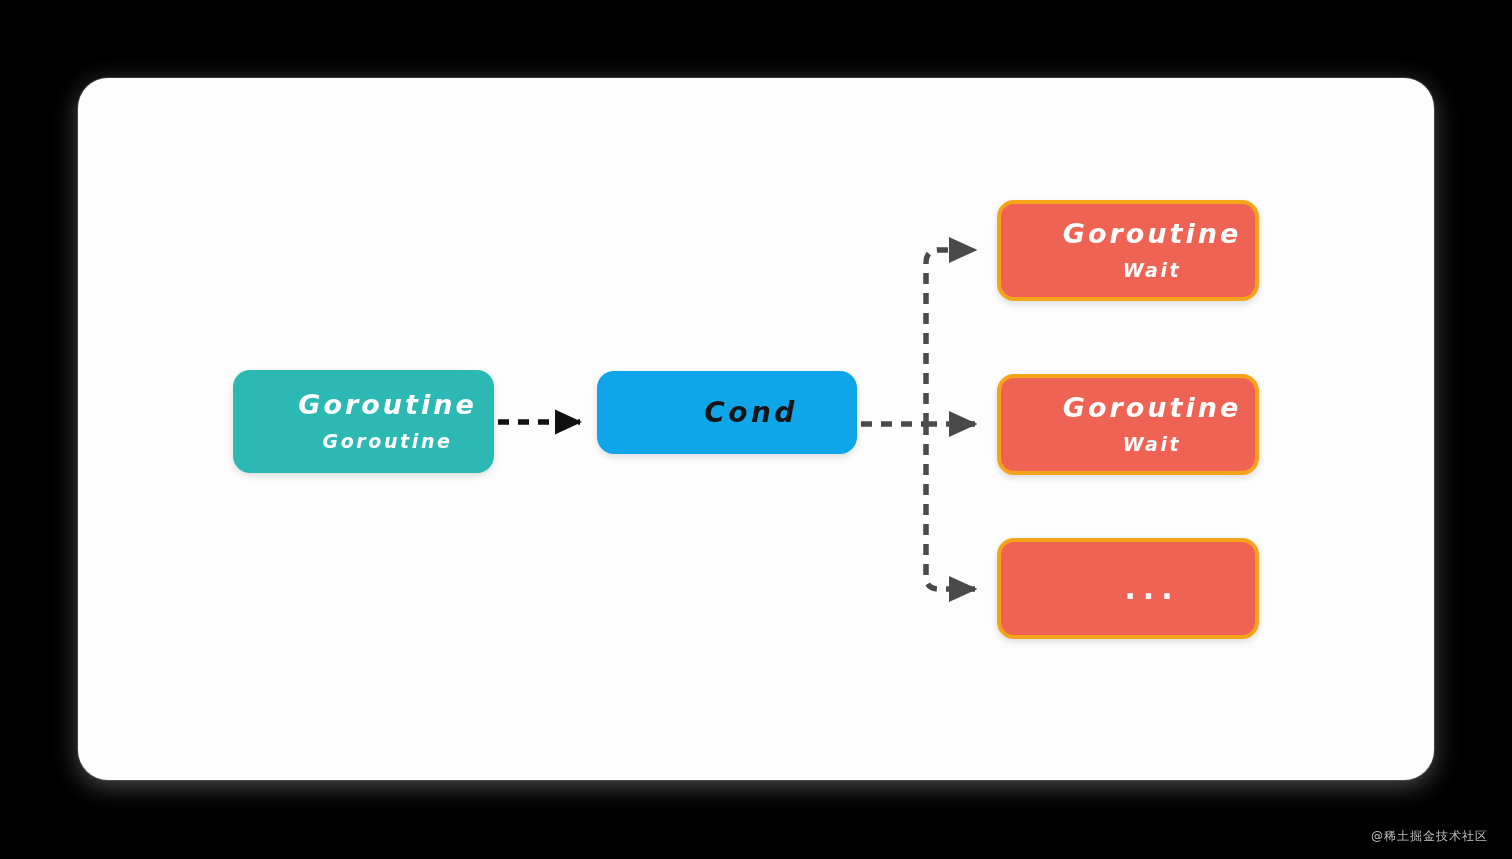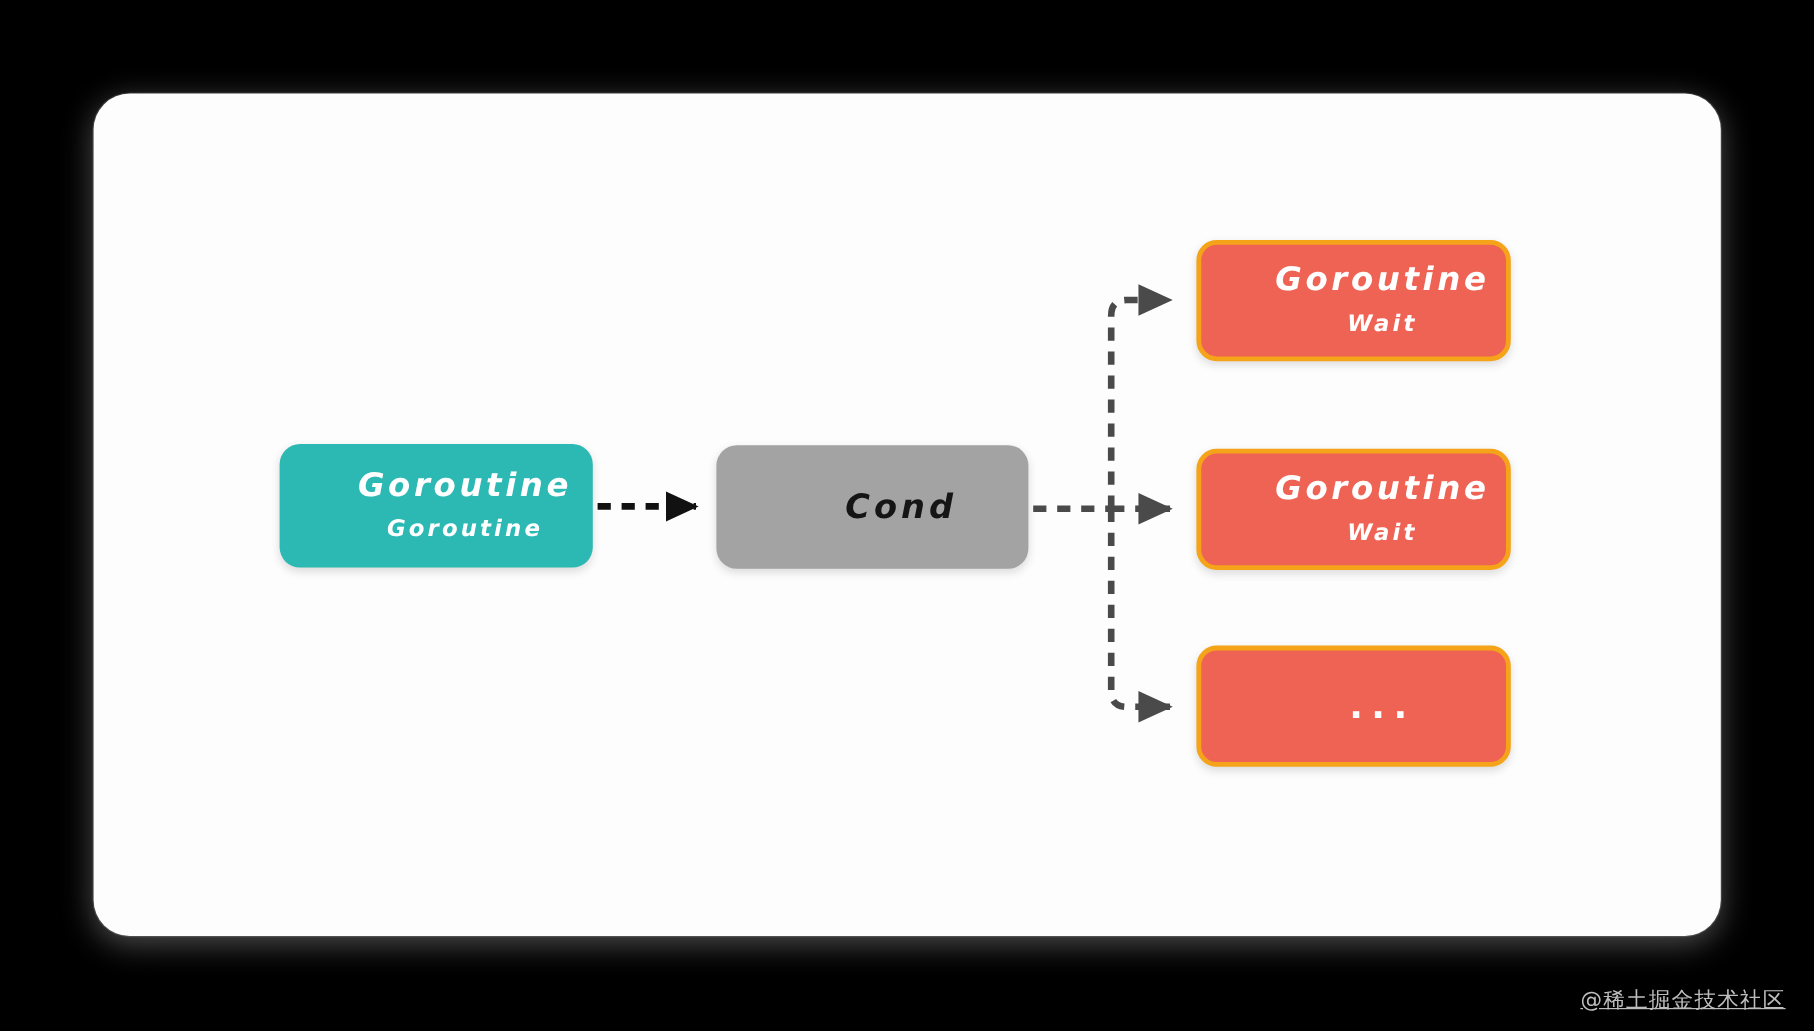--- a/index.html
+++ b/index.html
@@ -77,22 +77,22 @@
     box-shadow: 0 3px 7px rgba(0,0,0,0.13);
   }
   #node-broadcast .title,
   #node-broadcast .subtitle { color: #ffffff; }
 
   
   #node-cond {
     left: 597px;
     top: 371px;
     width: 260px;
-    height: 103px;
-    background: #a3a3a3;
+    height: 83px;
+    background: #0ea5e9;
     box-shadow: 0 3px 7px rgba(0,0,0,0.13);
   }
   #node-cond .title {
     color: #151515;
     font-size: 28px;
     letter-spacing: 3.4px;
   }
 
   
   .node-wait {
@@ -120,25 +120,24 @@
     pointer-events: none;
   }
 
   
   #watermark {
     position: absolute;
     right: 24px;
     bottom: 14px;
     color: #d8d8d8;
     font-family: "DejaVu Sans", sans-serif;
-    font-size: 18px;
+    font-size: 12px;
     letter-spacing: 1px;
     opacity: 0.88;
     white-space: nowrap;
-    text-decoration: underline;
   }
 </style>
 </head>
 <body>
 
 <div id="diagram-card"></div>
 
 <svg id="connectors" viewBox="0 0 1512 859" xmlns="http://www.w3.org/2000/svg">
   <defs>
     <marker id="arrow-dark" viewBox="0 0 10 10" refX="9.2" refY="5" markerWidth="5.2" markerHeight="5.2" orient="auto-start-reverse">

